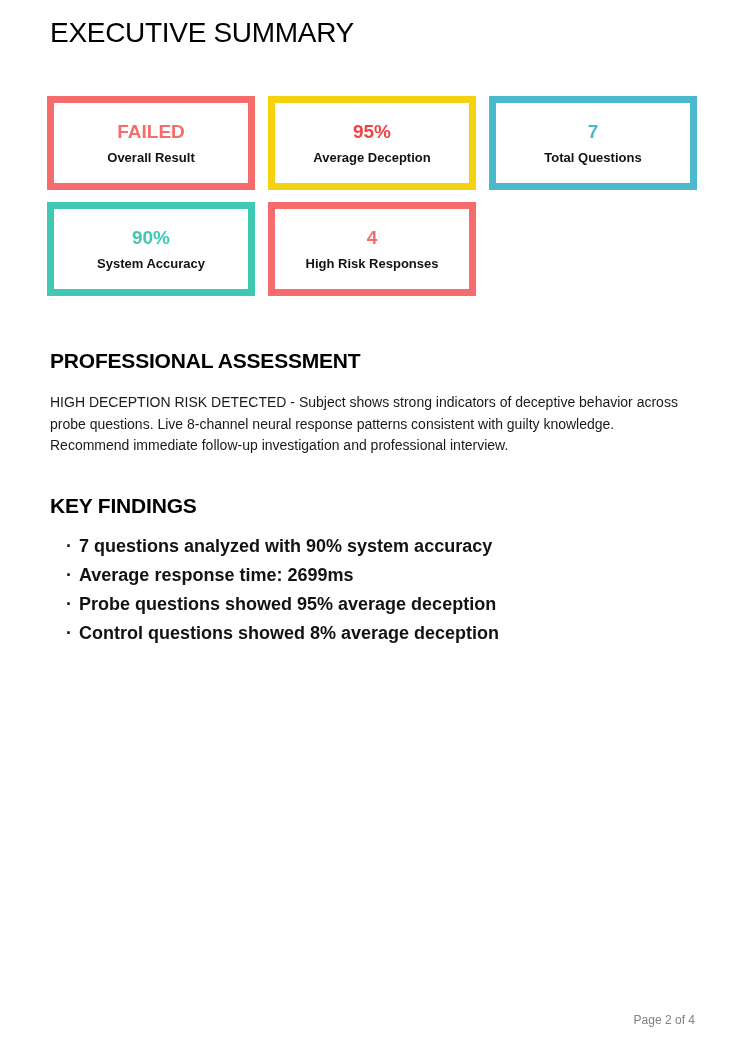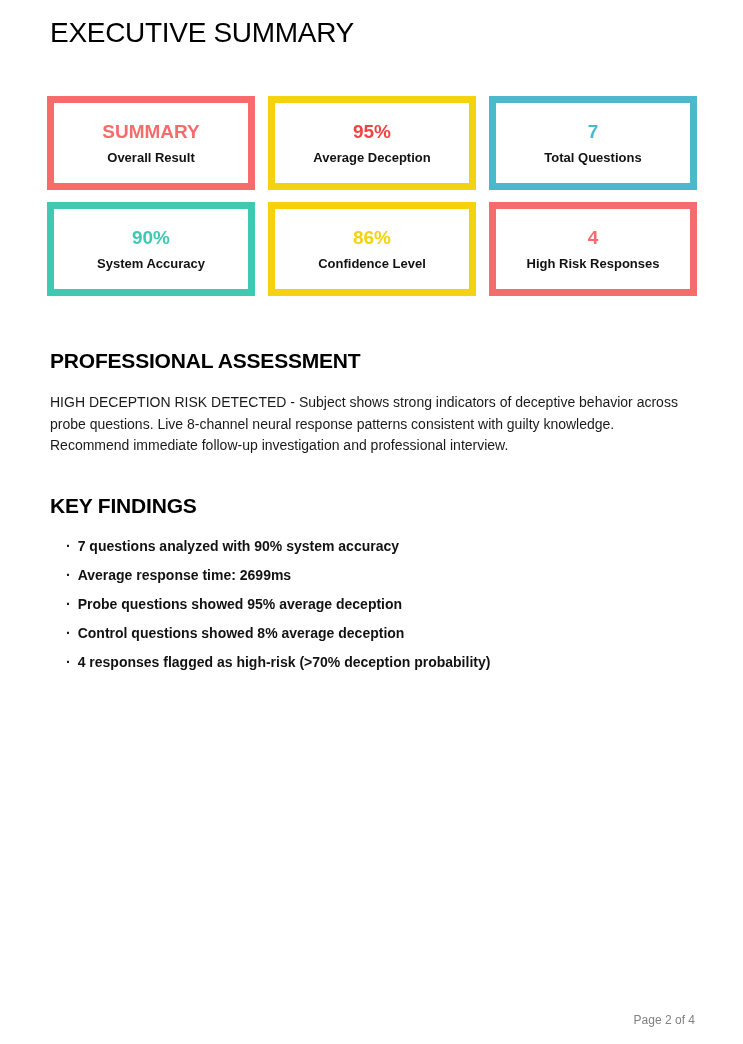--- a/index.html
+++ b/index.html
@@ -67,21 +67,21 @@
     color: #1a1a1a;
   }
   .findings-heading { margin-top: 37px; }
 
   .findings-list {
     list-style: none;
     margin: 21px 0 0 0;
     padding: 0 0 0 16px;
   }
   .finding-item {
-    font-size: 14px;
+    font-size: 18px;
     font-weight: bold;
     color: #121212;
     margin-bottom: 15px;
     line-height: 14px;
   }
   .bullet { margin-right: 7px; }
 
   .page-footer {
     position: absolute;
     right: 48px;
@@ -92,38 +92,34 @@
 </style>
 </head>
 <body>
 
 <div class="content">
   <h1 class="page-title">EXECUTIVE SUMMARY</h1>
 </div>
 
 <div class="cards">
   <div class="stat-card" style="border-color: rgb(246, 108, 108);">
-    <div class="stat-value" style="color: rgb(246, 108, 108);">SUMMARY</div>
+    <div class="stat-value" style="color: rgb(246, 108, 108);">FAILED</div>
     <div class="stat-label">Overall Result</div>
   </div>
   <div class="stat-card" style="border-color: rgb(245, 210, 15);">
     <div class="stat-value" style="color: #ef4444;">95%</div>
     <div class="stat-label">Average Deception</div>
   </div>
   <div class="stat-card" style="border-color: rgb(75, 184, 204);">
     <div class="stat-value" style="color: rgb(75, 184, 204);">7</div>
     <div class="stat-label">Total Questions</div>
   </div>
   <div class="stat-card" style="border-color: rgb(63, 201, 178);">
     <div class="stat-value" style="color: rgb(63, 201, 178);">90%</div>
     <div class="stat-label">System Accuracy</div>
-  </div>
-  <div class="stat-card" style="border-color: rgb(245, 210, 15);">
-    <div class="stat-value" style="color: rgb(245, 210, 15);">86%</div>
-    <div class="stat-label">Confidence Level</div>
   </div>
   <div class="stat-card" style="border-color: rgb(246, 108, 108);">
     <div class="stat-value" style="color: rgb(246, 108, 108);">4</div>
     <div class="stat-label">High Risk Responses</div>
   </div>
 </div>
 
 <div class="content">
   <h2 class="section-heading assessment-heading">PROFESSIONAL ASSESSMENT</h2>
   <p class="assessment-body">HIGH DECEPTION RISK DETECTED - Subject shows strong indicators of deceptive behavior across probe questions. Live 8-channel neural response patterns consistent with guilty knowledge. Recommend immediate follow-up investigation and professional interview.</p>
@@ -135,19 +131,16 @@
     </li>
     <li class="finding-item">
       <span class="bullet">·</span><span>Average response time: 2699ms</span>
     </li>
     <li class="finding-item">
       <span class="bullet">·</span><span>Probe questions showed 95% average deception</span>
     </li>
     <li class="finding-item">
       <span class="bullet">·</span><span>Control questions showed 8% average deception</span>
     </li>
-    <li class="finding-item">
-      <span class="bullet">·</span><span>4 responses flagged as high-risk (&gt;70% deception probability)</span>
-    </li>
   </ul>
 </div>
 
 <div class="page-footer">Page 2 of 4</div>
 
 </body></html>

